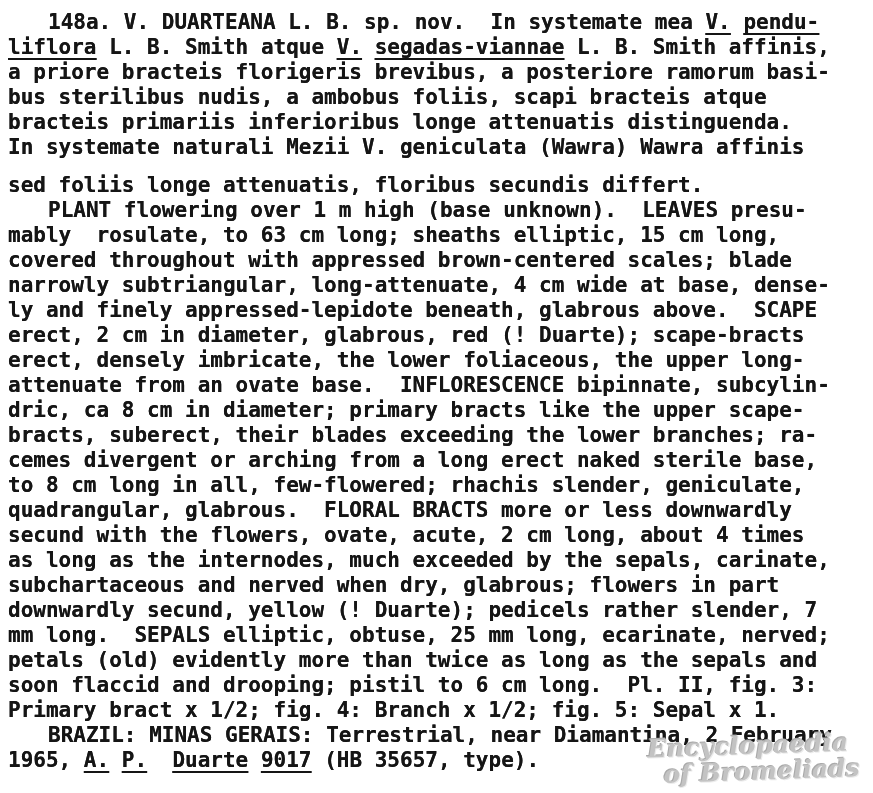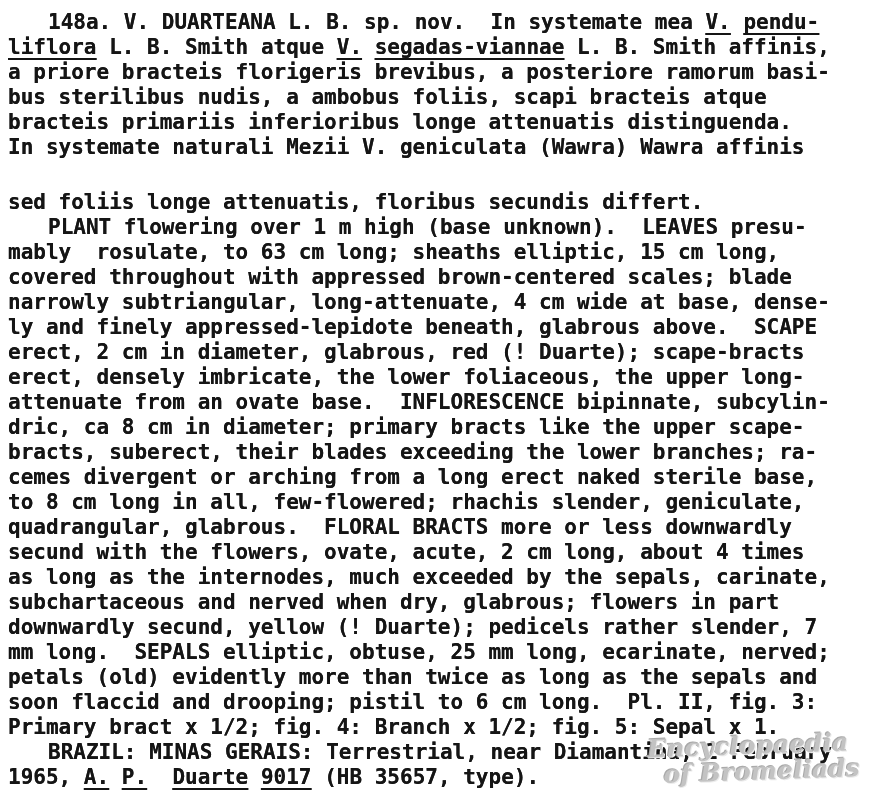--- a/index.html
+++ b/index.html
@@ -24,21 +24,21 @@
     font-size: 21px;
     font-weight: bold;
     line-height: 25px;
     letter-spacing: 0px;
     white-space: pre;
     
     text-shadow: 0 0 0.6px #333;
   }
   .line { height: 25px; }
   .line.indent { padding-left: 40px; }
-  .line.gap { margin-top: 30px; }
+  .line.gap { margin-top: 13px; }
   .u {
     text-decoration: underline;
     text-decoration-thickness: 2px;
     text-underline-offset: 4px;
   }
   .watermark {
     position: absolute;
     right: 14px;
     bottom: 8px;
     text-align: center;

